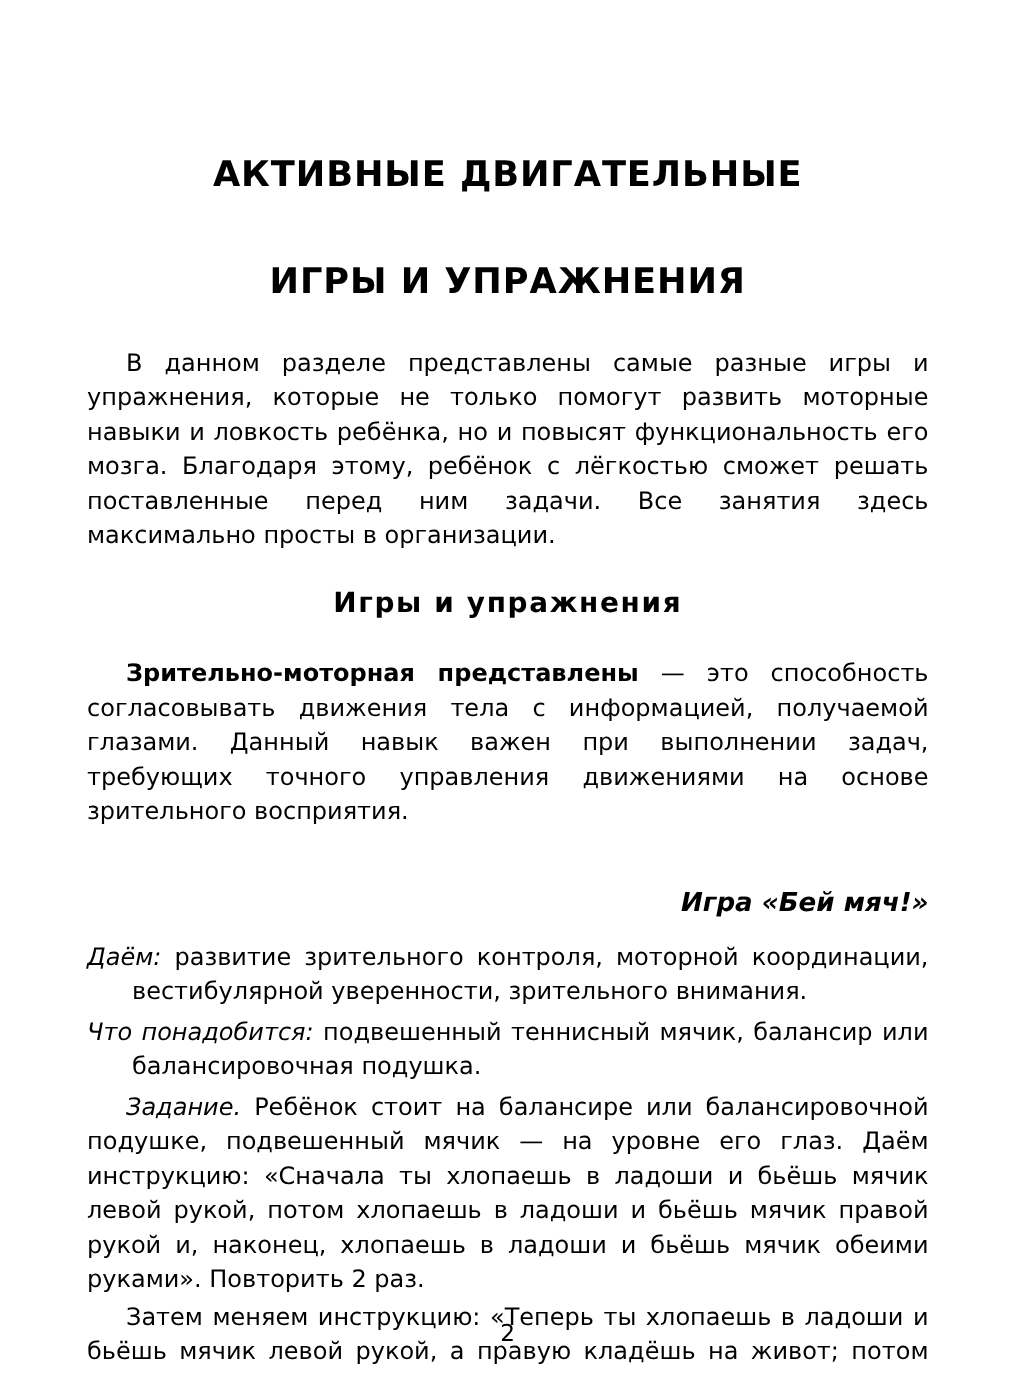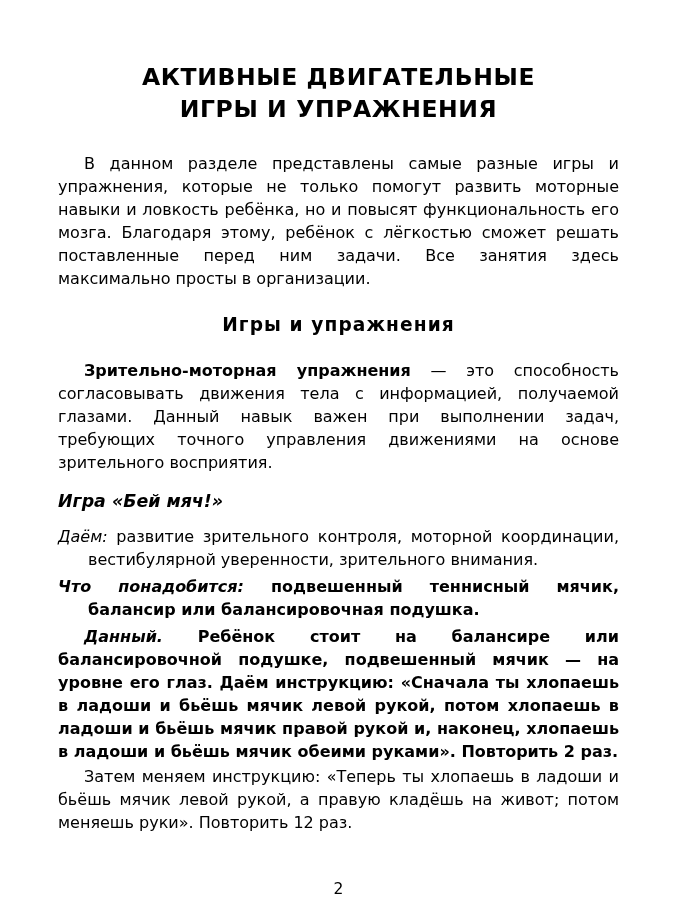--- a/index.html
+++ b/index.html
@@ -24,20 +24,21 @@
   .chapter-title {
     text-align: center;
     font-weight: bold;
     font-size: 23.5px;
     letter-spacing: 0.6px;
     line-height: 1.36;
     margin: 0 0 26px 0;
   }
   .chapter-title .line {
     display: block;
+    margin-top: 39px;
   }
   p {
     margin: 0;
     font-size: 16px;
     line-height: 1.44;
     text-align: justify;
     text-justify: inter-word;
   }
   p.indent {
     text-indent: 26px;
@@ -52,42 +53,41 @@
   .section-head .line {
     display: block;
   }
   .section-head .l1 {
     letter-spacing: 1.1px;
   }
   .section-head .l2 {
     letter-spacing: 0.2px;
   }
   .game-head {
-    text-align: left;
+    text-align: right;
     font-weight: bold;
     font-style: italic;
     font-size: 17.4px;
-    margin: 17px 0 14px 0;
+    margin: 40px 0 14px 0;
   }
   .lead {
     font-weight: bold;
   }
   .hang {
     padding-left: 30px;
     text-indent: -30px;
   }
   .ital {
     font-style: italic;
   }
   .blk {
     margin-top: 2px;
   }
   .blk-gap {
     margin-top: 4px;
-    font-weight: bold;
   }
   .para-gap {
     margin-top: 1px;
   }
   .page-number {
     position: absolute;
     left: 0;
     right: 0;
     bottom: 18px;
     text-align: center;
@@ -103,26 +103,26 @@
     <span class="line">АКТИВНЫЕ ДВИГАТЕЛЬНЫЕ</span>
     <span class="line">ИГРЫ И УПРАЖНЕНИЯ</span>
   </h1>
 
   <p class="indent">В данном разделе представлены самые разные игры и упражнения, которые не только помогут развить моторные навыки и ловкость ребёнка, но и повысят функциональность его мозга. Благодаря этому, ребёнок с лёгкостью сможет решать поставленные перед ним задачи. Все занятия здесь максимально просты в организации.</p>
 
   <h2 class="section-head">
     <span class="line l1">Игры  и  упражнения</span>
   </h2>
 
-  <p class="indent"><span class="lead">Зрительно-моторная упражнения</span><span> — это способность согласовывать движения тела с информацией, получаемой глазами. Данный навык важен при выполнении задач, требующих точного управления движениями на основе зрительного восприятия.</span></p>
+  <p class="indent"><span class="lead">Зрительно-моторная представлены</span><span> — это способность согласовывать движения тела с информацией, получаемой глазами. Данный навык важен при выполнении задач, требующих точного управления движениями на основе зрительного восприятия.</span></p>
 
   <h3 class="game-head">Игра «Бей мяч!»</h3>
 
   <p class="hang blk"><span class="ital">Даём:</span><span> развитие зрительного контроля, моторной координации, вестибулярной уверенности, зрительного внимания.</span></p>
 
   <p class="hang blk-gap"><span class="ital">Что понадобится:</span><span> подвешенный теннисный мячик, балансир или балансировочная подушка.</span></p>
 
-  <p class="indent blk-gap"><span class="ital">Данный.</span><span> Ребёнок стоит на балансире или балансировочной подушке, подвешенный мячик — на уровне его глаз. Даём инструкцию: «Сначала ты хлопаешь в ладоши и бьёшь мячик левой рукой, потом хлопаешь в ладоши и бьёшь мячик правой рукой и, наконец, хлопаешь в ладоши и бьёшь мячик обеими руками». Повторить 2 раз.</span></p>
+  <p class="indent blk-gap"><span class="ital">Задание.</span><span> Ребёнок стоит на балансире или балансировочной подушке, подвешенный мячик — на уровне его глаз. Даём инструкцию: «Сначала ты хлопаешь в ладоши и бьёшь мячик левой рукой, потом хлопаешь в ладоши и бьёшь мячик правой рукой и, наконец, хлопаешь в ладоши и бьёшь мячик обеими руками». Повторить 2 раз.</span></p>
 
   <p class="indent para-gap">Затем меняем инструкцию: «Теперь ты хлопаешь в ладоши и бьёшь мячик левой рукой, а правую кладёшь на живот; потом меняешь руки». Повторить 12 раз.</p>
 
   <div class="page-number">2</div>
 </div>
 
 </body></html>

